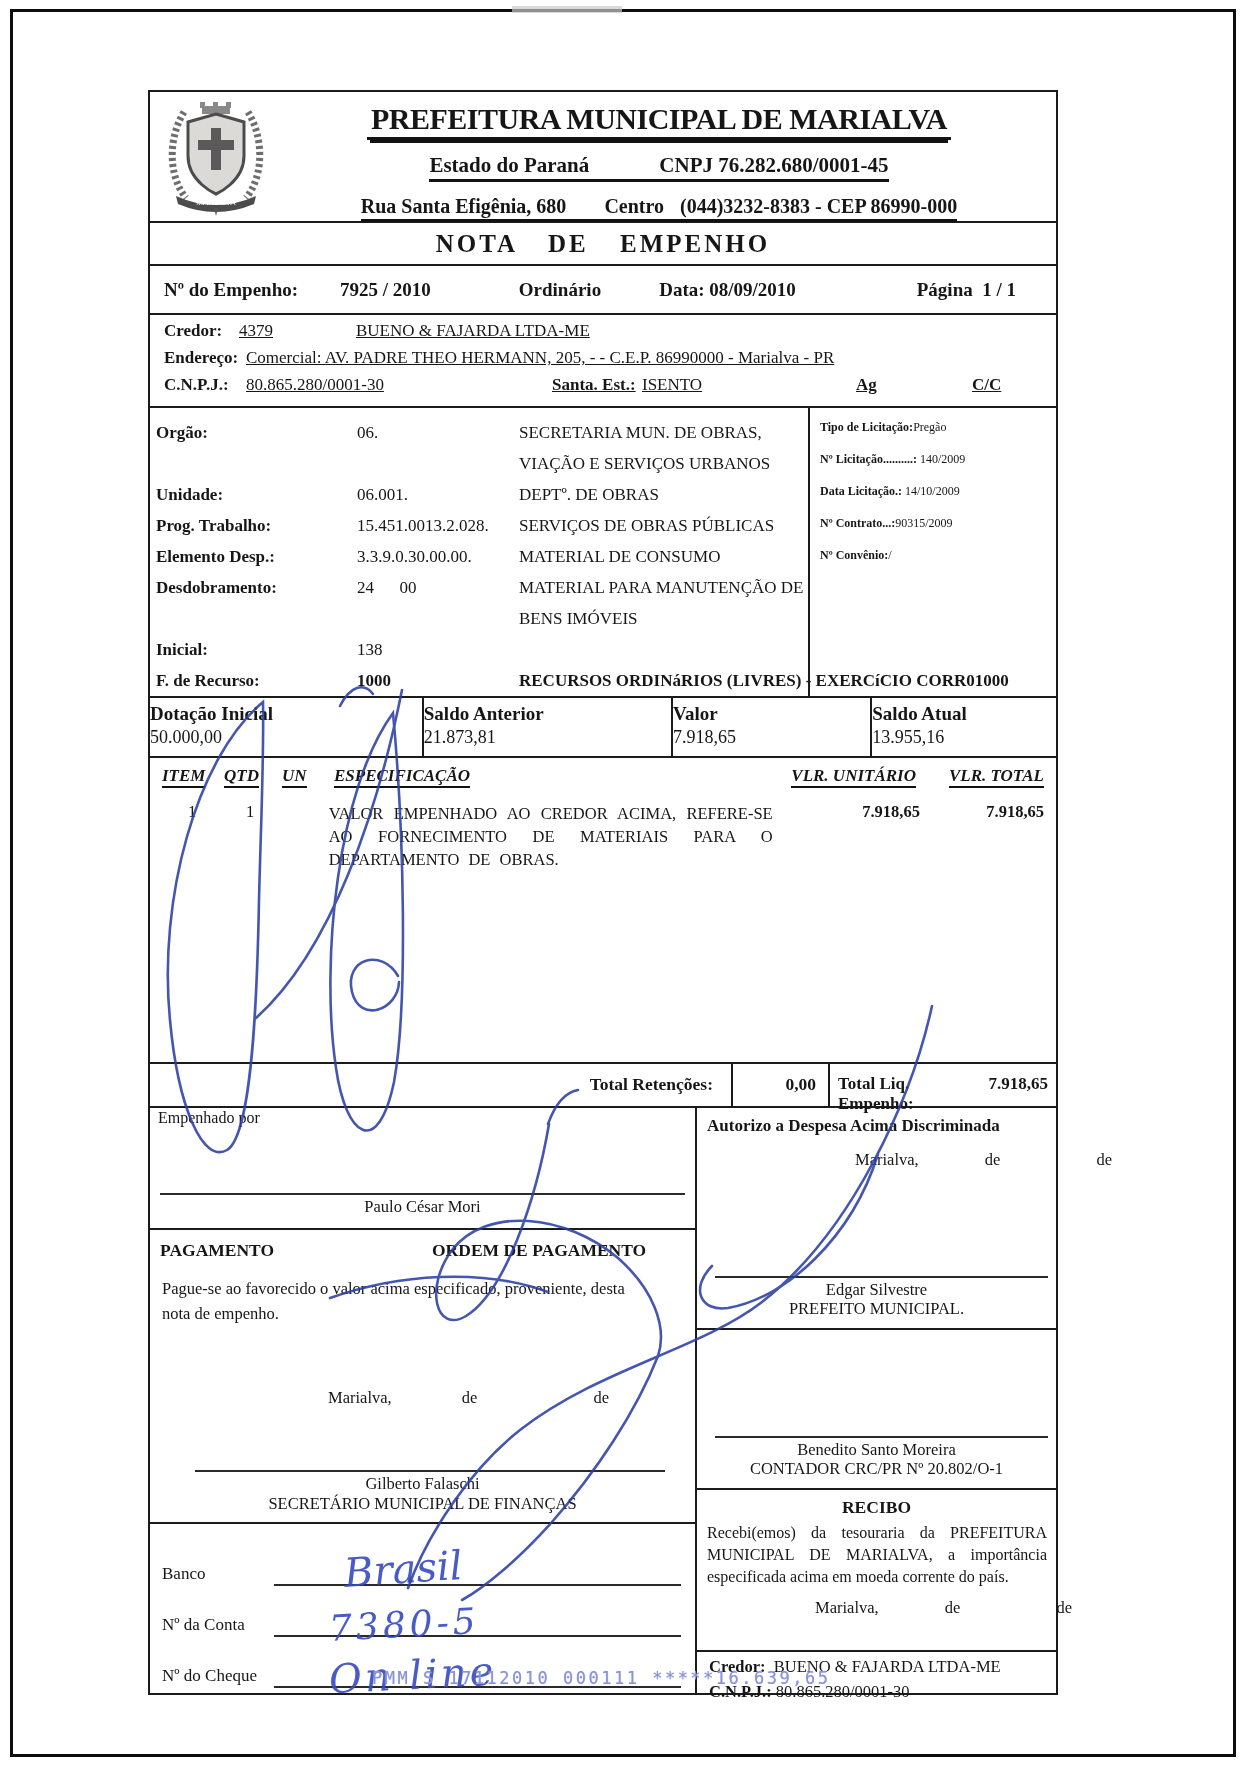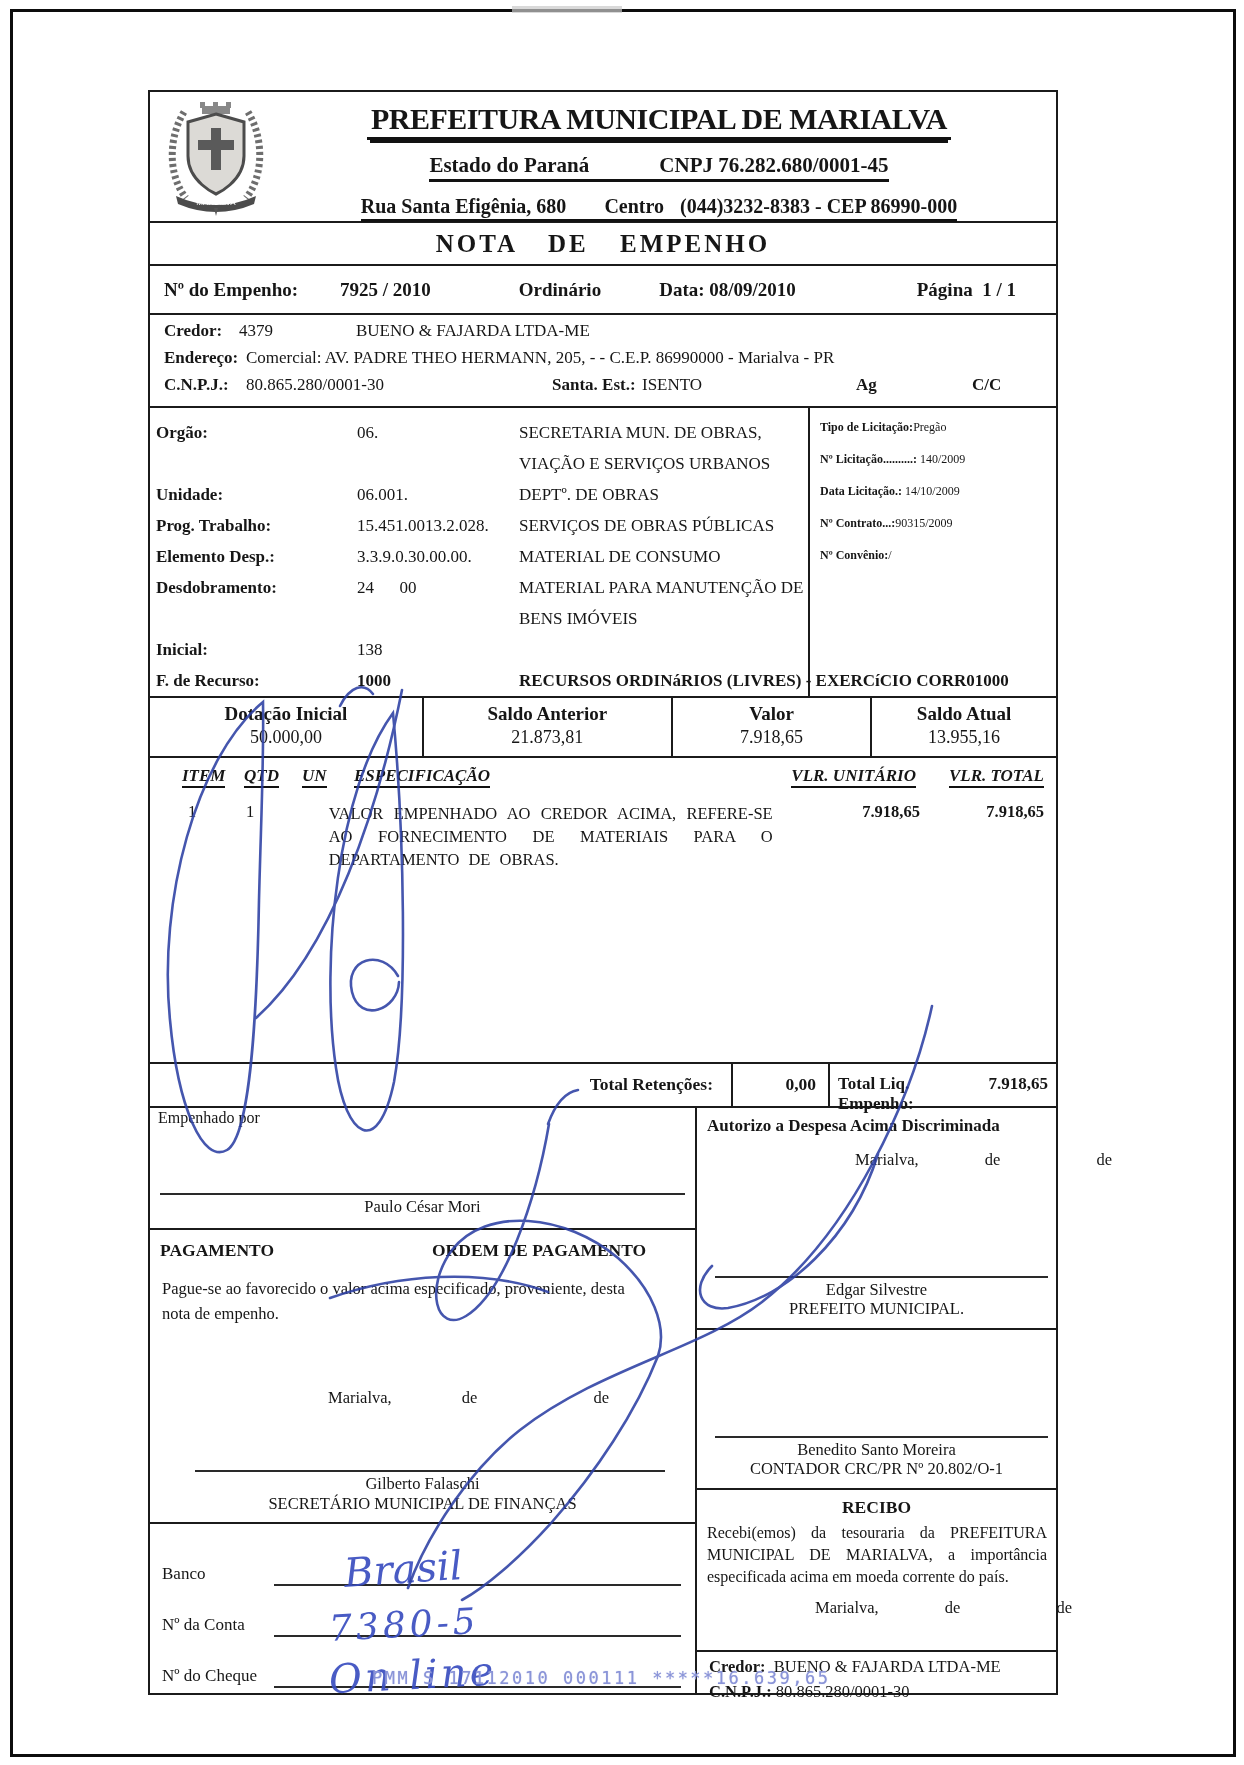--- a/index.html
+++ b/index.html
@@ -33,44 +33,44 @@
   
   .emp-row{height:49px;display:flex;align-items:center;font-size:19px;font-weight:bold;padding:0 14px;}
   .emp-num{margin-left:42px;}
   .emp-type{margin-left:88px;}
   .emp-date{margin-left:58px;}
   .emp-page{margin-left:auto;margin-right:26px;}
   
   .credor{height:93px;padding:6px 14px 0;font-size:17px;position:relative;}
   .cr-row{height:27px;position:relative;}
   .cr-row .lab{font-weight:bold;}
-  .abs{position:absolute;top:0;}
+  .abs{position:absolute;top:0;text-decoration:underline;}
   
   .orgao{display:flex;min-height:239px;}
   .orgao-left{flex:1;padding:9px 0 0 6px;}
   .o-row{display:flex;line-height:31px;font-size:17px;align-items:baseline;}
   .o-label{width:192px;text-align:left;font-weight:bold;padding-right:9px;flex:none;}
   .o-code{width:162px;flex:none;white-space:pre;}
   .o-desc{flex:1;}
   .o-extra{margin-left:auto;font-weight:bold;padding-right:10px;}
   .o-row.r7{font-weight:bold;}
   .orgao-right{width:228px;border-left:2px solid #1b1b1b;padding:12px 8px 0 10px;font-size:12px;}
   .lic-row{margin-bottom:17px;}
   .lic-row .lab{font-weight:bold;}
   
-  .dotacao{display:flex;height:60px;text-align:center;}
+  .dotacao{display:flex;height:60px;}
   .d-col{box-sizing:border-box;padding-top:5px;}
   .d-col+.d-col{border-left:2px solid #1b1b1b;}
   .d-lab{font-size:19px;font-weight:bold;}
   .d-val{font-size:18px;margin-top:2px;}
   .dc1{width:30%;}.dc2{width:27.5%;}.dc3{width:22%;}.dc4{width:20.5%;}
   
   .itembox{height:306px;padding:8px 12px 0;position:relative;}
   .ihead-row{display:flex;font-size:17px;}
-  .ih{font-style:italic;font-weight:bold;border-bottom:2px solid #111;padding-bottom:1px;margin-left:20px;}
+  .ih{font-style:italic;font-weight:bold;border-bottom:2px solid #111;padding-bottom:1px;}
   .ci{width:62px;}.cq{width:58px;}.cu{width:52px;}.ce{flex:1;}.cvu{width:152px;text-align:right;}.cvt{width:128px;text-align:right;}
   .item-row{display:flex;margin-top:16px;font-size:16.5px;}
   .item-row .ci,.item-row .cq{text-align:center;}
   .espec-text{width:444px;text-align:justify;word-spacing:5px;line-height:23px;}
   .item-row .cvu,.item-row .cvt{font-weight:bold;}
   
   .totals{height:44px;display:flex;align-items:stretch;font-weight:bold;font-size:17.5px;}
   .t1{flex:1;text-align:right;padding:10px 18px 0 0;border-right:2px solid #1b1b1b;}
   .t2{width:97px;text-align:right;padding:10px 12px 0 0;border-right:2px solid #1b1b1b;box-sizing:border-box;}
   .t3{width:226px;display:flex;justify-content:space-between;padding:10px 8px 0;box-sizing:border-box;font-size:17px;}

